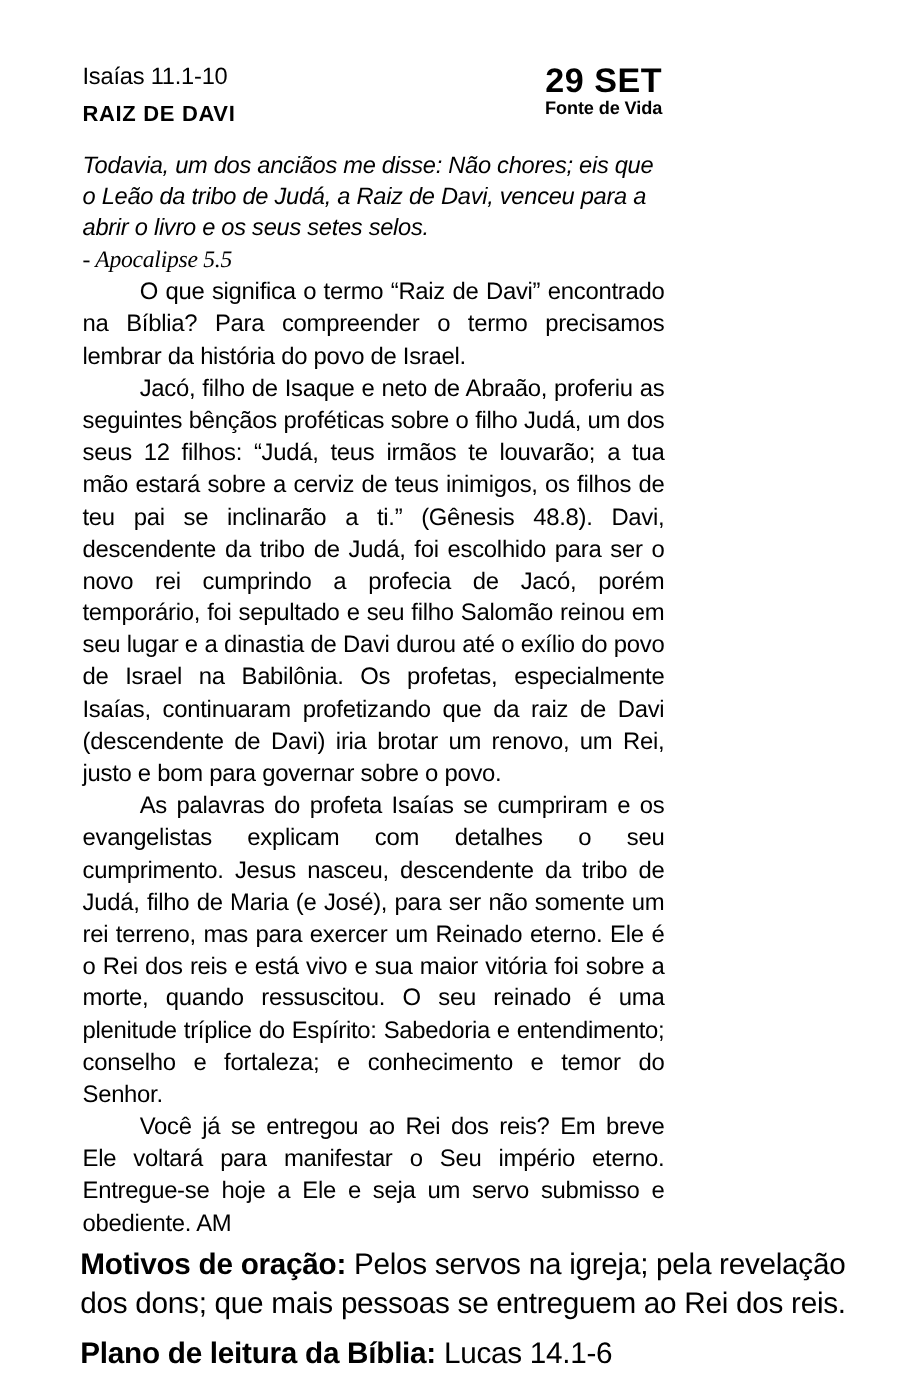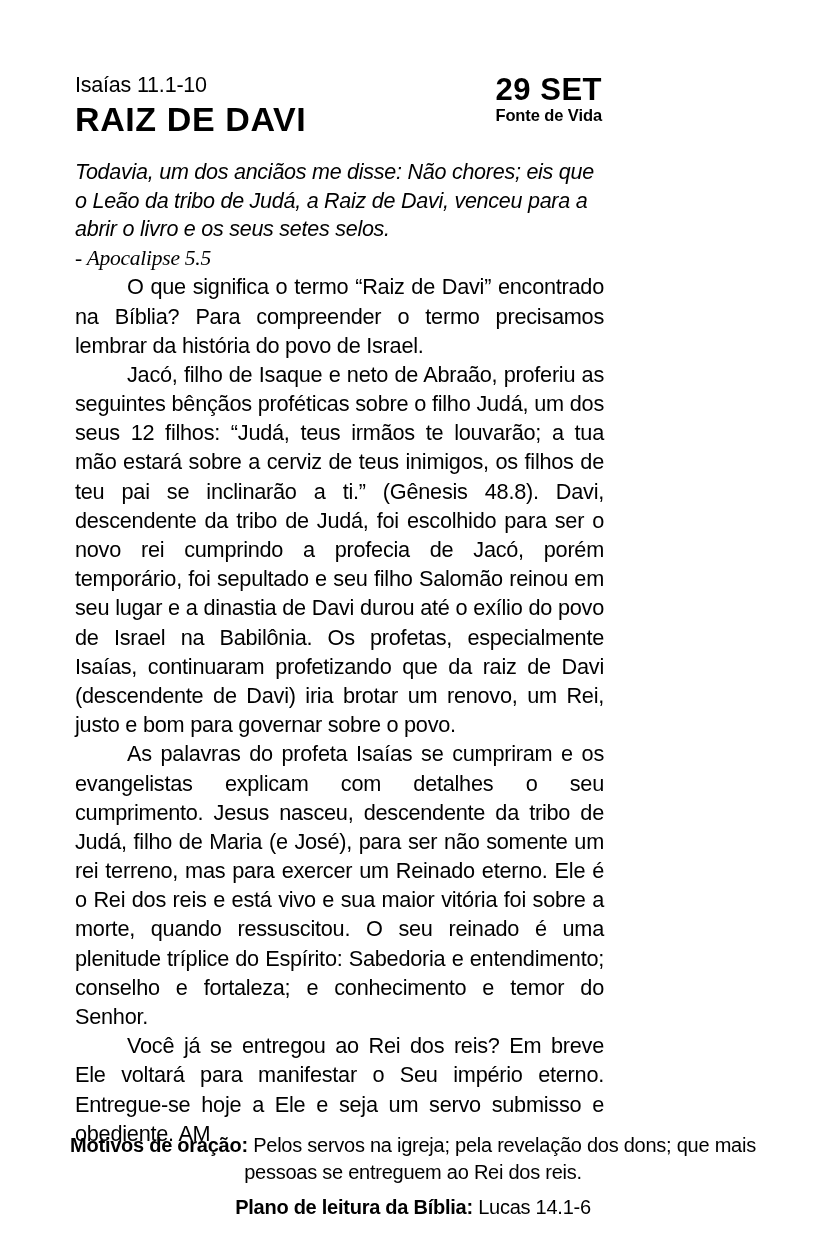--- a/index.html
+++ b/index.html
@@ -14,41 +14,41 @@
     color: #000000;
     position: relative;
     overflow: hidden;
   }
   .page {
     position: absolute;
     left: 0; top: 0;
     width: 662px;
     height: 1260px;
     box-sizing: border-box;
-    padding: 72px 58px 0 75px;
+    padding: 56px 58px 0 75px;
   }
   .header {
     display: flex;
     align-items: flex-start;
     justify-content: space-between;
   }
   .header-left {
     display: flex;
     flex-direction: column;
   }
   .reference {
     font-size: 21.5px;
     line-height: 1.22;
     letter-spacing: -0.2px;
   }
   .title {
-    font-size: 34px;
+    font-size: 20px;
     font-weight: bold;
     letter-spacing: 0.6px;
-    margin-top: 3px;
+    margin-top: 12px;
     line-height: 1.08;
   }
   .header-right {
     text-align: right;
     padding-top: 2px;
     padding-right: 2px;
     margin-left: 9px;
   }
   .date {
     font-size: 31px;
@@ -87,27 +87,26 @@
   }
   .body-text p {
     margin: 0;
     text-indent: 52px;
   }
   .body-text p.last-para {
     text-align: justify;
   }
   .footer {
     position: absolute;
-    left: 63px;
+    left: 73px;
     top: 1132px;
     width: 700px;
-    font-size: 20px;
+    font-size: 27px;
     line-height: 1.33;
     letter-spacing: -0.25px;
-    text-align: center;
   }
   .footer p {
     margin: 0;
   }
   .footer .lead {
     font-weight: bold;
   }
   .footer .para2 {
     margin-top: 9px;
   }

